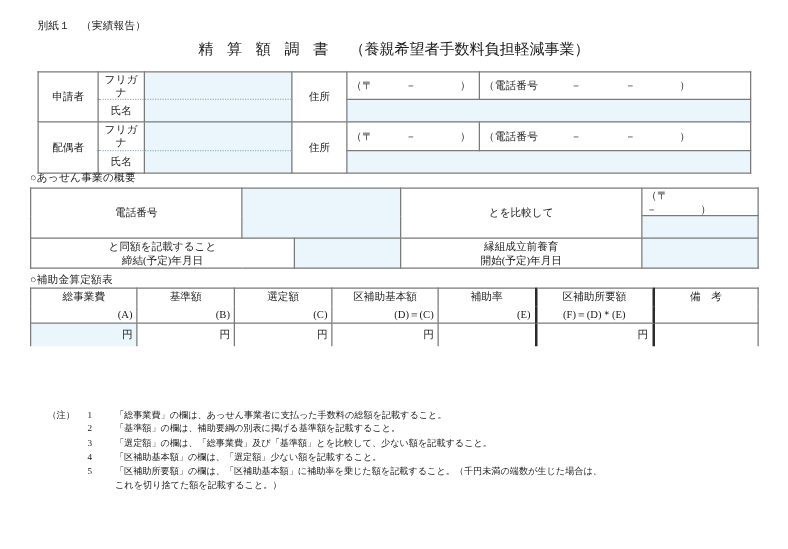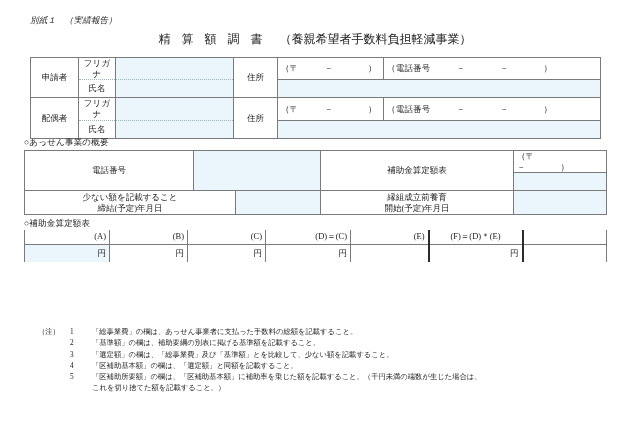--- a/index.html
+++ b/index.html
@@ -9,21 +9,21 @@
     background: #ffffff;
     font-family: "Liberation Serif", "DejaVu Serif", serif;
     color: #1a1a1a;
     overflow: hidden;
   }
   .page { position: relative; width: 630px; height: 439px; }
 
   
   .doc-kind {
     position: absolute; left: 30px; top: 15px;
-    font-size: 8.5px; letter-spacing: .2px; white-space: nowrap; font-style: italic;
+    font-size: 8.5px; letter-spacing: .2px; white-space: nowrap;
   }
   .doc-title {
     position: absolute; left: 0; top: 31px; width: 630px;
     text-align: center; font-size: 12px; white-space: nowrap;
   }
   .doc-title .sp { letter-spacing: 4px; }
   .doc-title .gap { display: inline-block; width: 13px; }
 
   
   .gt { position: absolute; border-collapse: collapse; table-layout: fixed; }
@@ -131,29 +131,29 @@
       <col style="width:169px">
         <col style="width:42px">
         <col style="width:85px">
       <col style="width:193px">
         <col style="width:93px">
     </colgroup>
     <tbody>
       <tr>
         <td class="ctr" rowspan="2">電話番号</td>
         <td class="fill" colspan="2" rowspan="2"></td>
-        <td class="ctr" rowspan="2">補助金算定額表</td>
+        <td class="ctr" rowspan="2">とを比較して</td>
         <td class="lft tiny">（〒　　　－　　　　）</td>
       </tr>
       <tr>
         <td class="fill"></td>
       </tr>
       <tr>
         <td class="ctr" colspan="2" style="height:24px">
-          <span>少ない額を記載すること</span><br>
+          <span>と同額を記載すること</span><br>
           <span>締結(予定)年月日</span>
         </td>
         <td class="fill"></td>
         <td class="ctr">
           <span>縁組成立前養育</span><br>
           <span>開始(予定)年月日</span>
         </td>
         <td class="fill"></td>
       </tr>
     </tbody>
@@ -166,20 +166,29 @@
       <col style="width:85px">
         <col style="width:78px">
         <col style="width:78px">
       <col style="width:85px">
         <col style="width:78px">
         <col style="width:94px">
         <col style="width:84px">
     </colgroup>
     <tbody>
       <tr>
+        <td class="ctr hd" style="border-bottom:none">総事業費</td>
+        <td class="ctr hd" style="border-bottom:none">基準額</td>
+        <td class="ctr hd" style="border-bottom:none">選定額</td>
+        <td class="ctr hd" style="border-bottom:none">区補助基本額</td>
+        <td class="ctr hd" style="border-bottom:none">補助率</td>
+        <td class="ctr hd" style="border-bottom:none;border-left:2px solid #2b2b2b;border-right:2px solid #2b2b2b;border-top:1px solid #7a7a7a">区補助所要額</td>
+        <td class="ctr hd" style="border-bottom:none">備　考</td>
+      </tr>
+      <tr>
         <td class="rgt hd" style="border-top:none">(A)</td>
         <td class="rgt hd" style="border-top:none">(B)</td>
         <td class="rgt hd" style="border-top:none">(C)</td>
         <td class="rgt hd" style="border-top:none">(D)＝(C)</td>
         <td class="rgt hd" style="border-top:none">(E)</td>
         <td class="ctr hd" style="border-top:none;border-left:2px solid #2b2b2b;border-right:2px solid #2b2b2b">(F)＝(D)＊(E)</td>
         <td class="rgt hd" style="border-top:none"></td>
       </tr>
 
       <tr>
@@ -206,21 +215,21 @@
       <div class="txt">「基準額」の欄は、補助要綱の別表に掲げる基準額を記載すること。</div>
     </div>
     <div class="row">
       <div class="lbl"></div>
       <div class="num">3</div>
       <div class="txt">「選定額」の欄は、「総事業費」及び「基準額」とを比較して、少ない額を記載すること。</div>
     </div>
     <div class="row">
       <div class="lbl"></div>
       <div class="num">4</div>
-      <div class="txt">「区補助基本額」の欄は、「選定額」と同額を記載すること。</div>
+      <div class="txt">「区補助基本額」の欄は、「選定額」少ない額を記載すること。</div>
     </div>
     <div class="row">
       <div class="lbl"></div>
       <div class="num">5</div>
       <div class="txt">「区補助所要額」の欄は、「区補助基本額」に補助率を乗じた額を記載すること。（千円未満の端数が生じた場合は、</div>
     </div>
     <div class="cont">これを切り捨てた額を記載すること。）</div>
   </div>
 
 </div>

